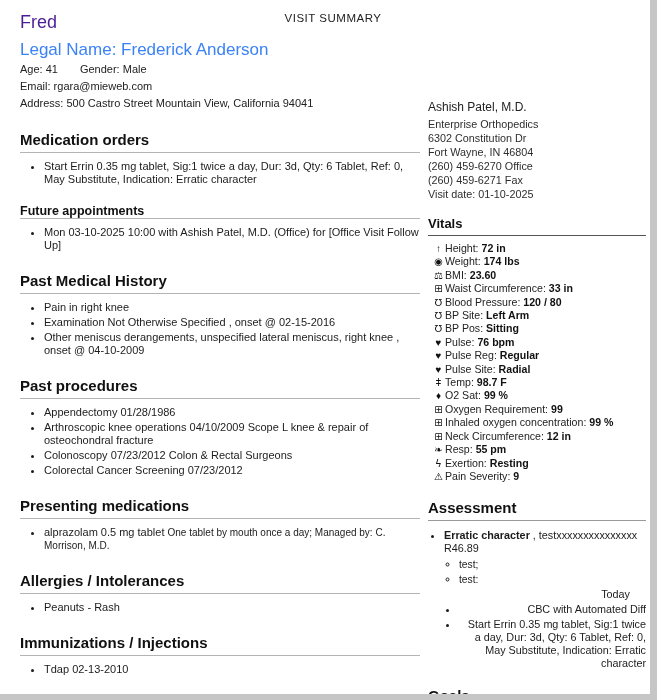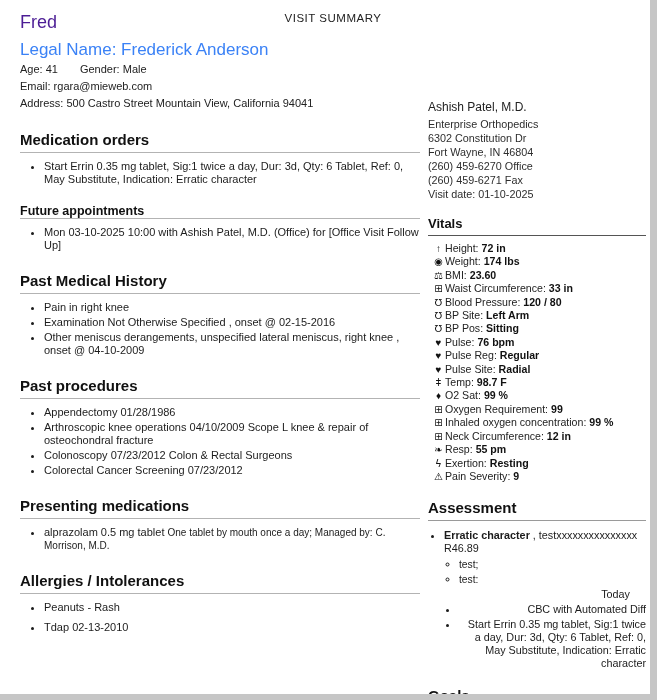--- a/index.html
+++ b/index.html
@@ -124,20 +124,21 @@
 
     <section>
       <h2>Allergies / Intolerances</h2>
       <ul>
 
       <li>Peanuts - Rash</li>
         </ul>
     </section>
 
     <section>
+      <h2>Immunizations / Injections</h2>
       <ul>
 
       <li>Tdap 02-13-2010</li>
         </ul>
     </section>
 
   </div>
 
   <div class="right-col">
 

